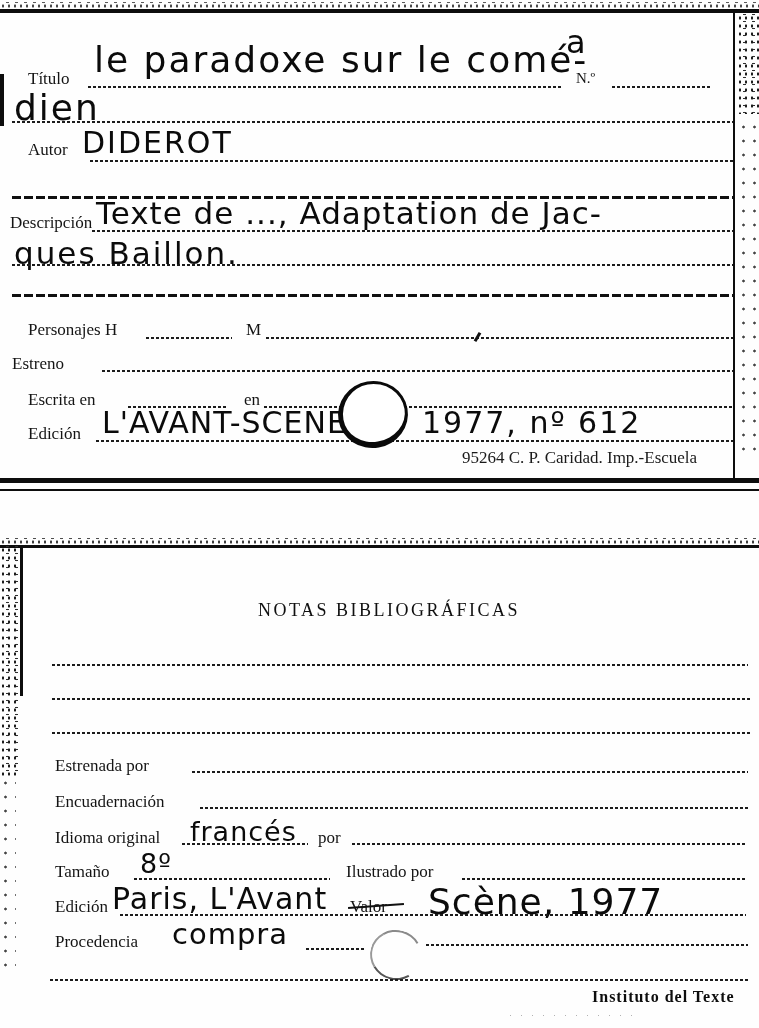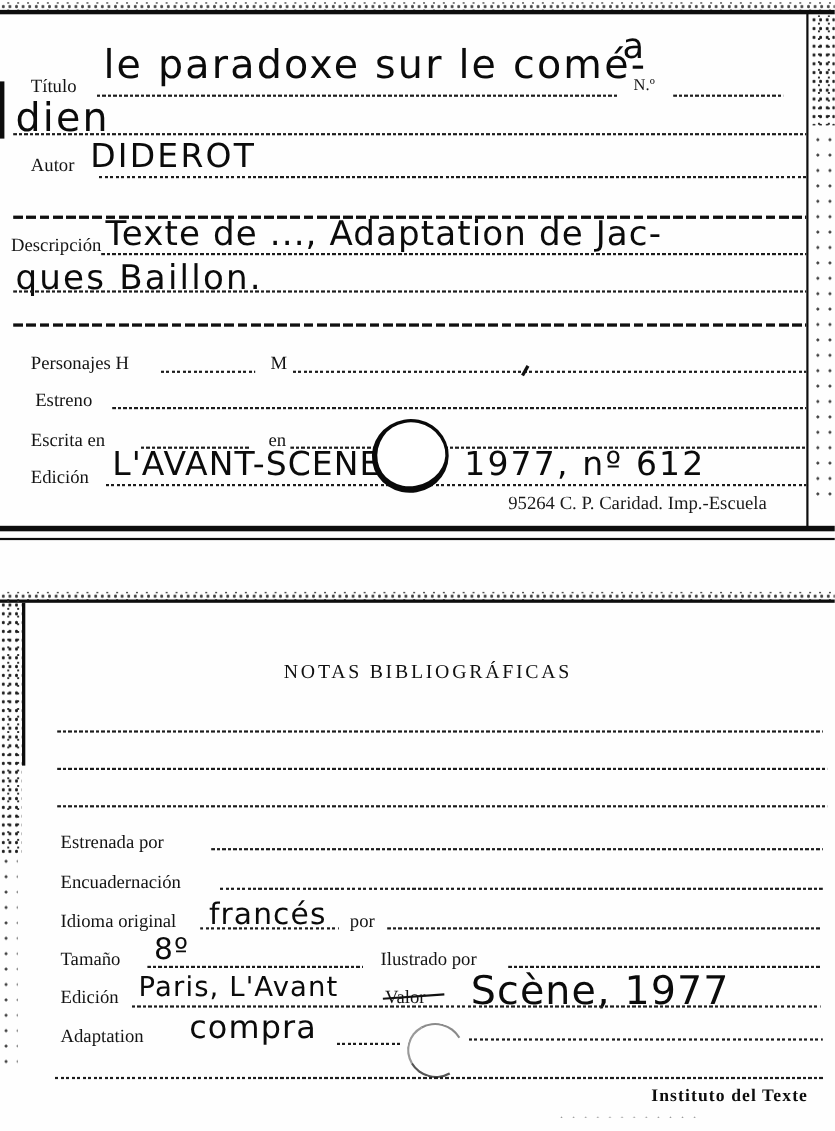--- a/index.html
+++ b/index.html
@@ -73,21 +73,21 @@
     <div class="dot" style="left:12px;top:264px;width:721px"></div>
 
     <div class="rule" style="left:12px;top:294px;width:721px"></div>
 
     <span class="lbl" style="left:28px;top:320px">Personajes H</span>
     <div class="dot" style="left:146px;top:337px;width:86px"></div>
     <span class="lbl" style="left:246px;top:320px">M</span>
     <div class="dot" style="left:266px;top:337px;width:467px"></div>
     <div class="mark" style="left:476px;top:332px;width:3px;height:10px;transform:rotate(30deg)"></div>
 
-    <span class="lbl" style="left:32px;top:354px">Estreno</span>
+    <span class="lbl" style="left:12px;top:354px">Estreno</span>
     <div class="dot" style="left:102px;top:370px;width:631px"></div>
 
     <span class="lbl" style="left:28px;top:390px">Escrita en</span>
     <div class="dot" style="left:128px;top:406px;width:100px"></div>
     <span class="lbl" style="left:244px;top:390px">en</span>
     <div class="dot" style="left:264px;top:406px;width:469px"></div>
 
     <span class="lbl" style="left:28px;top:424px">Edición</span>
     <span class="hw hw-print" style="left:102px;top:408px;font-size:30px;letter-spacing:1px">L'AVANT-SCENE,</span>
     <span class="hw hw-print" style="left:422px;top:408px;font-size:30px">1977, nº 612</span>
@@ -126,27 +126,27 @@
     <span class="lbl" style="left:318px;top:828px">por</span>
     <div class="dot" style="left:352px;top:843px;width:394px"></div>
 
     <span class="lbl" style="left:55px;top:862px">Tamaño</span>
     <span class="hw hw-curs" style="left:140px;top:850px;font-size:27px">8º</span>
     <div class="dot" style="left:134px;top:878px;width:196px"></div>
     <span class="lbl" style="left:346px;top:862px">Ilustrado por</span>
     <div class="dot" style="left:462px;top:878px;width:284px"></div>
 
     <span class="lbl" style="left:55px;top:897px">Edición</span>
-    <span class="hw hw-curs" style="left:126px;top:884px;font-size:25px">Paris, L'Avant</span>
+    <span class="hw hw-curs" style="left:112px;top:884px;font-size:30px">Paris, L'Avant</span>
     <span class="lbl" style="left:350px;top:897px">Valor</span>
     <div class="mark" style="left:348px;top:905px;width:56px;height:2px;transform:rotate(-4deg)"></div>
     <span class="hw hw-curs" style="left:428px;top:884px;font-size:36px">Scène, 1977</span>
     <div class="dot" style="left:120px;top:914px;width:626px"></div>
 
-    <span class="lbl" style="left:55px;top:932px">Adaptation</span>
+    <span class="lbl" style="left:55px;top:932px">Procedencia</span>
     <span class="hw hw-curs" style="left:172px;top:920px;font-size:29px">compra</span>
     <div class="dot" style="left:306px;top:948px;width:58px"></div>
     <div class="hole hole-faint" style="left:370px;top:930px;width:48px;height:46px"></div>
     <div class="dot" style="left:426px;top:944px;width:322px"></div>
 
     <div class="dot" style="left:50px;top:979px;width:700px"></div>
     <span class="footer" style="left:592px;top:988px">Instituto del Texte</span>
     <div class="speckle-light" style="left:505px;top:1010px;width:130px;height:6px"></div>
   </div>
 

